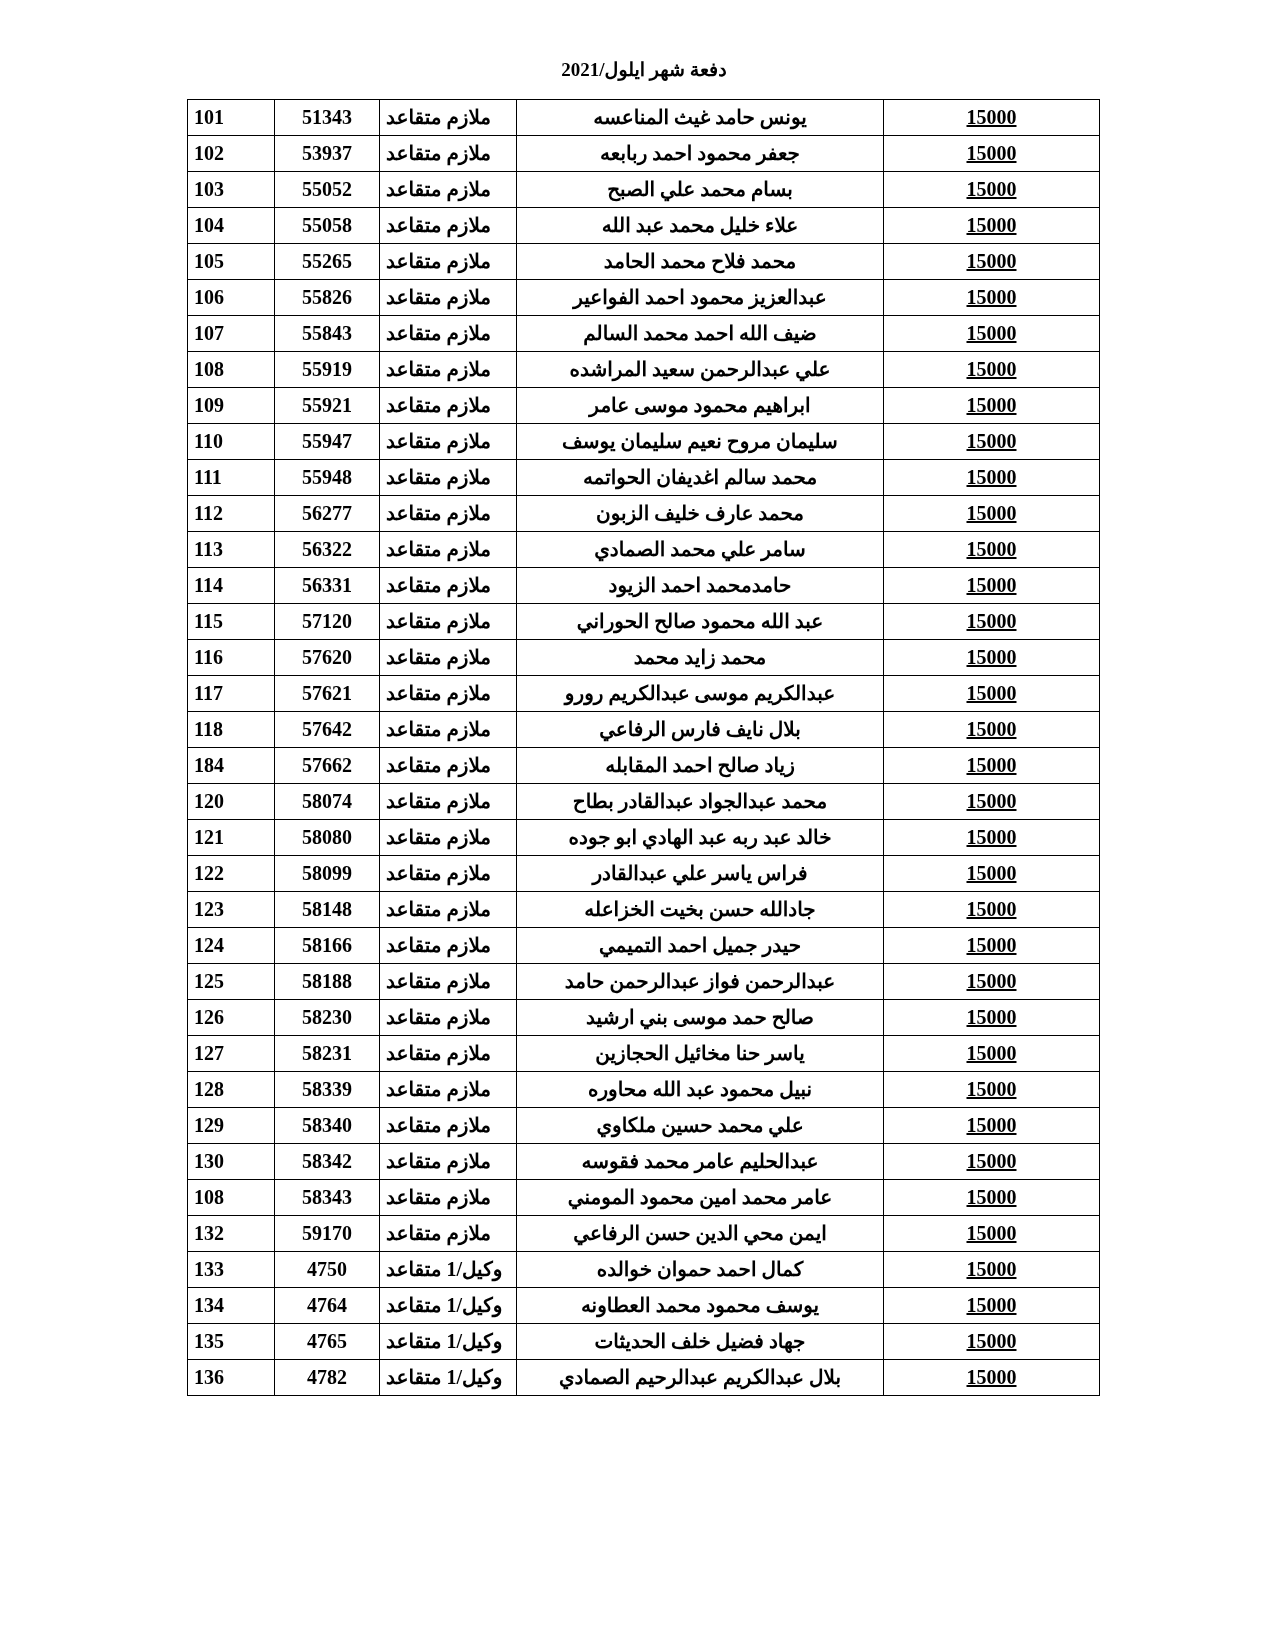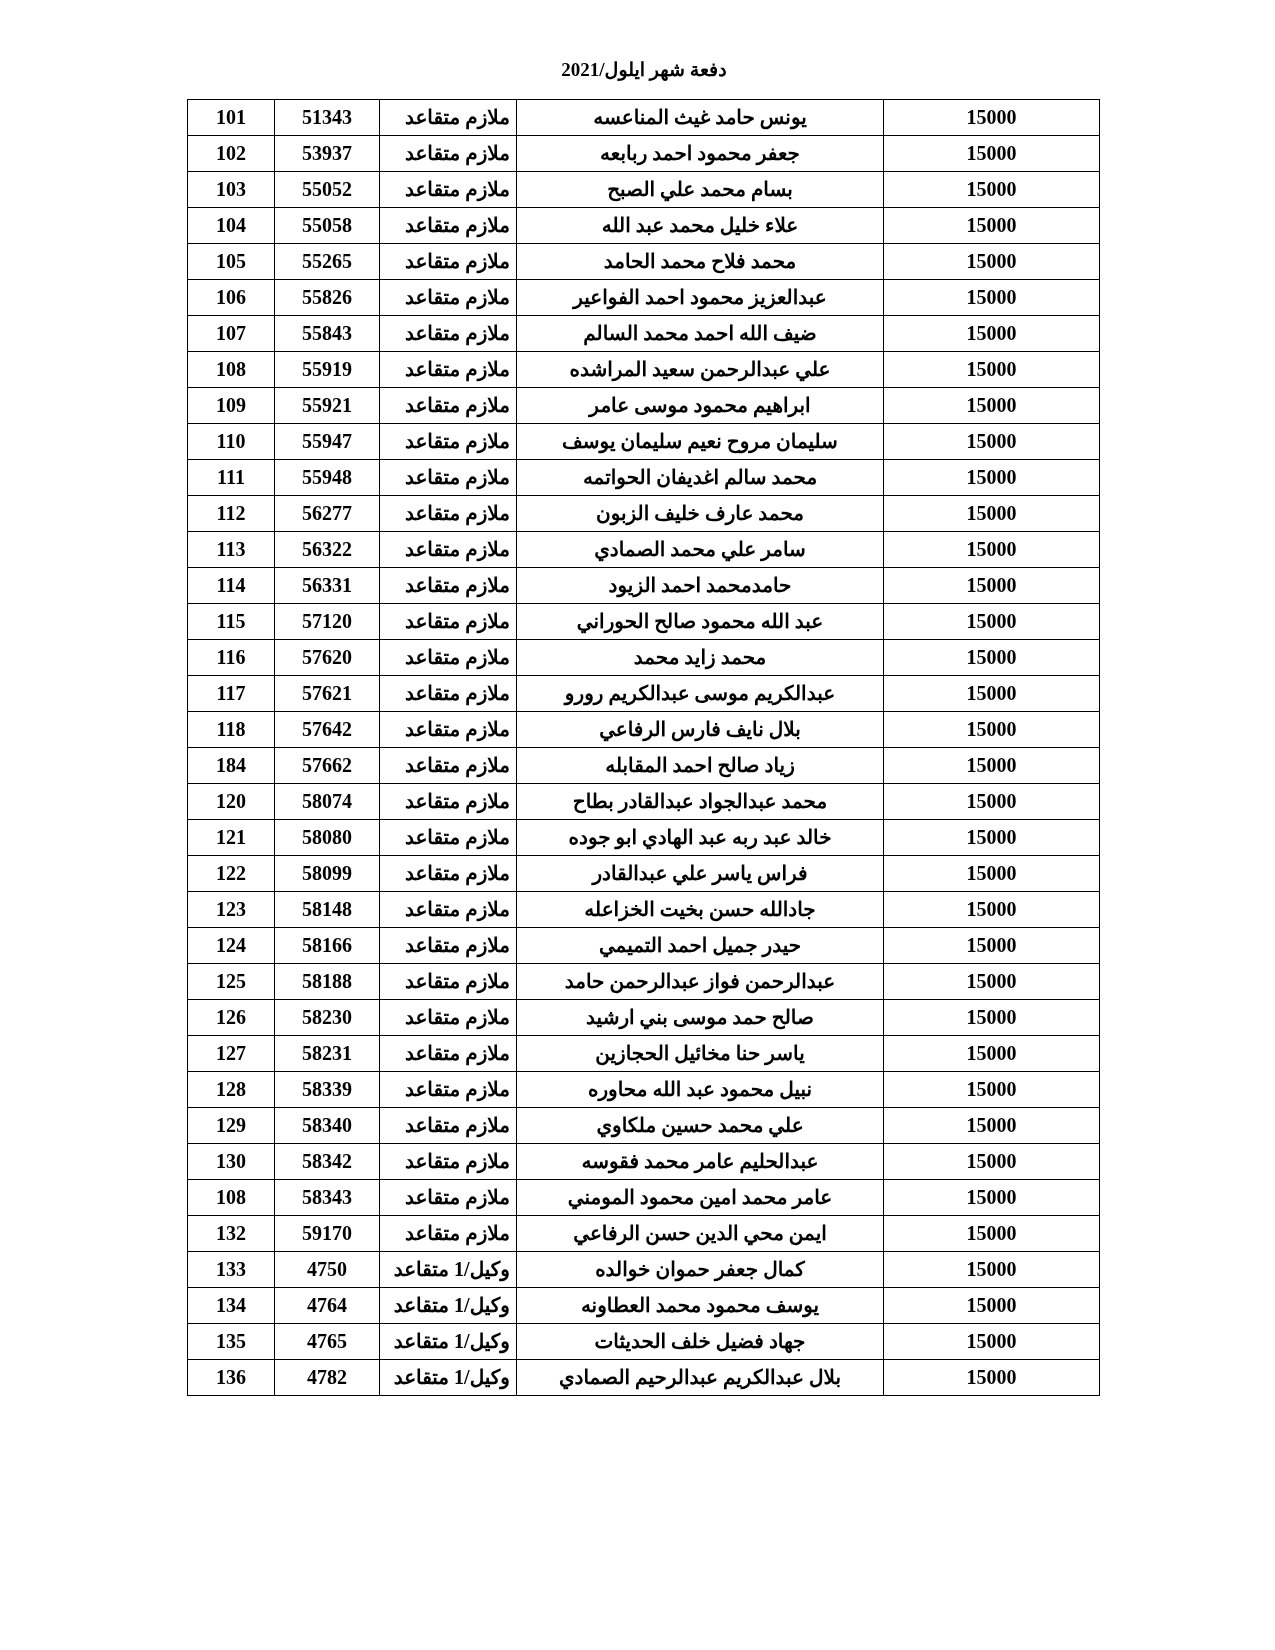--- a/index.html
+++ b/index.html
@@ -51,25 +51,25 @@
     white-space: nowrap;
     overflow: hidden;
   }
   
   col.c-amount  { width: 216px; }
   col.c-name    { width: 367px; }
   col.c-rank    { width: 137px; }
   col.c-id      { width: 105px; }
   col.c-idx     { width: 87px;  }
 
-  td.amount { text-align: center; }
+  td.amount { text-align: center; text-decoration: underline; }
   td.name   { text-align: center; margin-top: 28px; }
-  td.rank   { text-align: right; }
+  td.rank   { text-align: left; }
   td.id     { text-align: center; }
-  td.idx    { text-align: center; }
+  td.idx    { text-align: left; }
 </style>
 </head>
 <body>
 
 <div class="page">
 
   <div class="doc-header">دفعة شهر ايلول/2021</div>
 
   <div class="table-wrap">
     <table class="paytable">
@@ -300,21 +300,21 @@
           </tr>
           <tr>
             <td class="amount">15000</td>
             <td class="name">ايمن محي الدين حسن الرفاعي</td>
             <td class="rank">ملازم متقاعد</td>
             <td class="id">59170</td>
             <td class="idx">132</td>
           </tr>
           <tr>
             <td class="amount">15000</td>
-            <td class="name">كمال جعفر حموان خوالده</td>
+            <td class="name">كمال احمد حموان خوالده</td>
             <td class="rank">وكيل/1 متقاعد</td>
             <td class="id">4750</td>
             <td class="idx">133</td>
           </tr>
           <tr>
             <td class="amount">15000</td>
             <td class="name">يوسف محمود محمد العطاونه</td>
             <td class="rank">وكيل/1 متقاعد</td>
             <td class="id">4764</td>
             <td class="idx">134</td>

